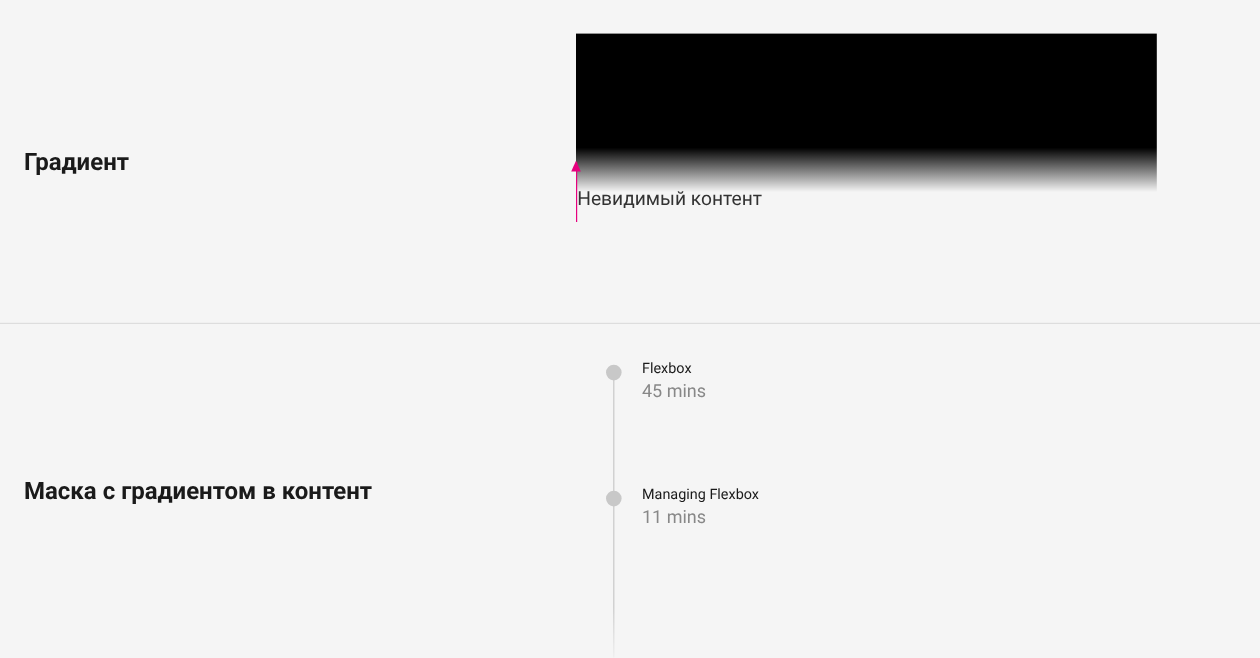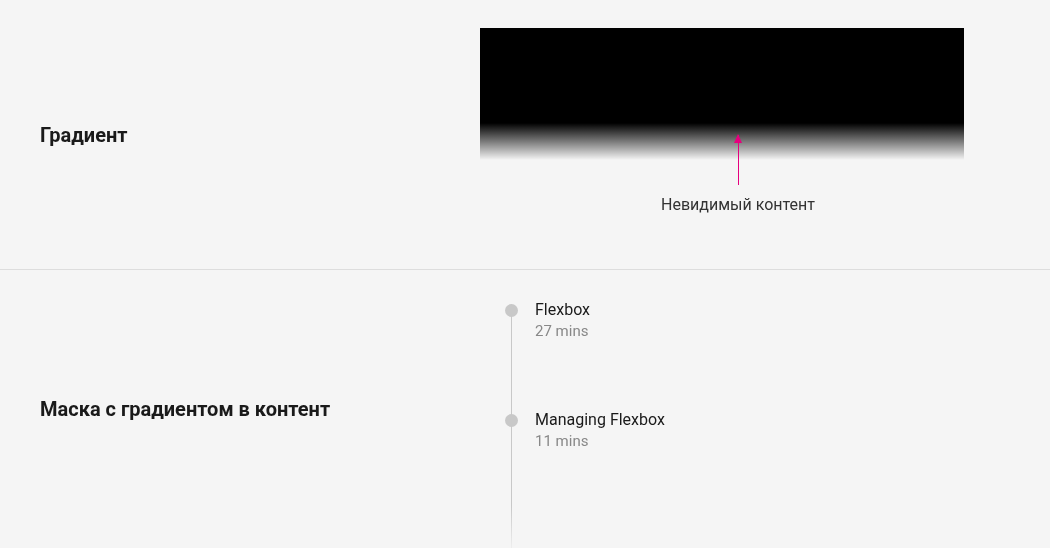--- a/index.html
+++ b/index.html
@@ -22,21 +22,21 @@
     }
     .section-top {
       height: 270px;
       border-bottom: 1px solid #ddd;
     }
     .section-bottom {
       height: 278px;
     }
     .label-col {
       width: 480px;
-      padding-left: 40px;
+      padding-left: 20px;
     }
     .label-col h2 {
       font-size: 20px;
       font-weight: 700;
       color: #1a1a1a;
     }
     .content-col {
       flex: 1;
       position: relative;
       height: 100%;
@@ -45,24 +45,24 @@
       position: absolute;
       top: 28px;
       left: 0;
       width: 484px;
       height: 132px;
       background: linear-gradient(to bottom, #000 0%, #000 72%, rgba(0,0,0,0) 100%);
     }
     .arrow-wrap {
       position: absolute;
       top: 135px;
-      left: 16px;
+      left: 0;
       width: 484px;
       display: flex;
-      flex-direction: column;
+      flex-direction: row;
       align-items: center;
     }
     .arrow-line {
       width: 1px;
       height: 50px;
       background: #e6007e;
       position: relative;
     }
     .arrow-line::before {
       content: '';
@@ -102,21 +102,21 @@
     .timeline-dot {
       position: absolute;
       left: 0;
       top: 4px;
       width: 13px;
       height: 13px;
       border-radius: 50%;
       background: #c8c8c8;
     }
     .timeline-title {
-      font-size: 16px;
+      font-size: 12px;
       font-weight: 400;
       color: #1a1a1a;
       margin-bottom: 3px;
     }
     .timeline-sub {
       font-size: 15px;
       color: #888;
     }
   </style>
 </head>
@@ -138,21 +138,21 @@
 <div class="section section-bottom">
   <div class="label-col">
     <h2>Маска с градиентом в контент</h2>
   </div>
   <div class="content-col">
     <div class="timeline">
       <div class="timeline-line"></div>
       <div class="timeline-item">
         <div class="timeline-dot"></div>
         <div class="timeline-title">Flexbox</div>
-        <div class="timeline-sub">27 mins</div>
+        <div class="timeline-sub">45 mins</div>
       </div>
       <div class="timeline-item">
         <div class="timeline-dot"></div>
         <div class="timeline-title">Managing Flexbox</div>
         <div class="timeline-sub">11 mins</div>
       </div>
     </div>
   </div>
 </div>
 

